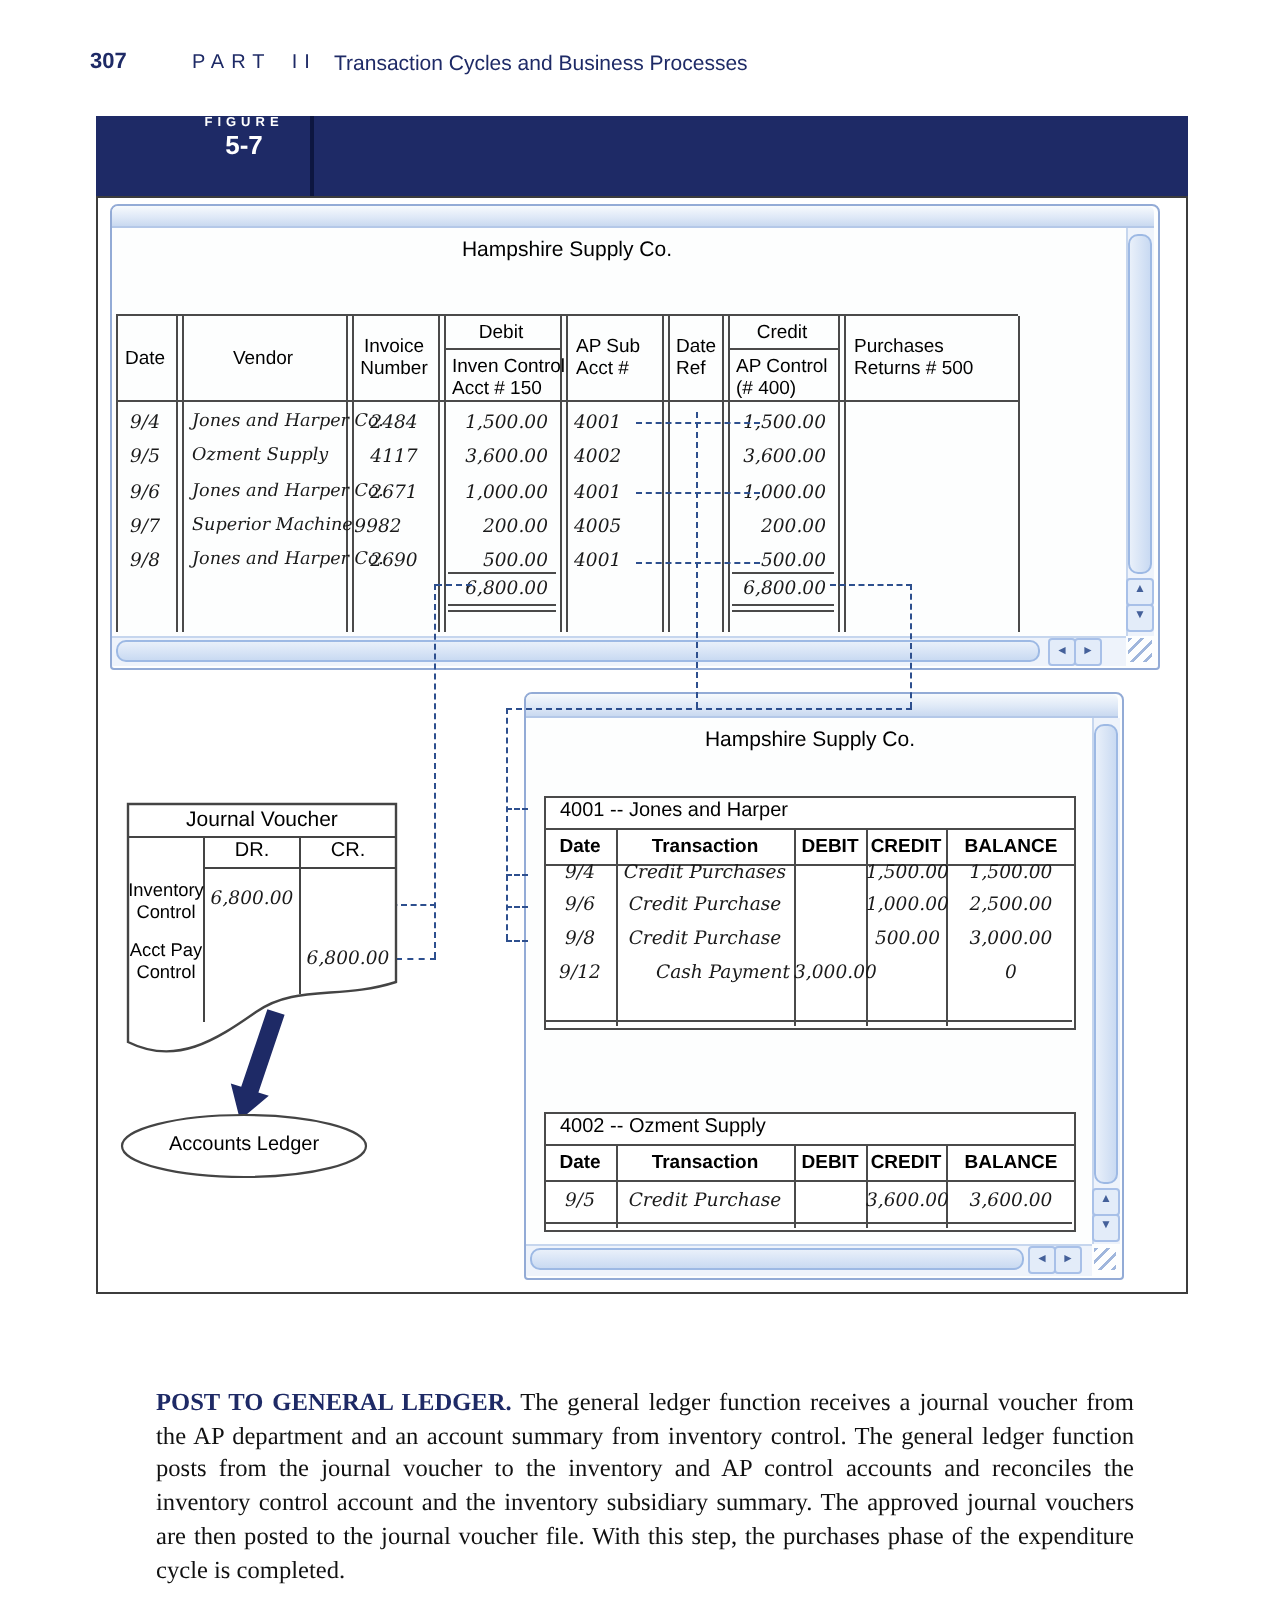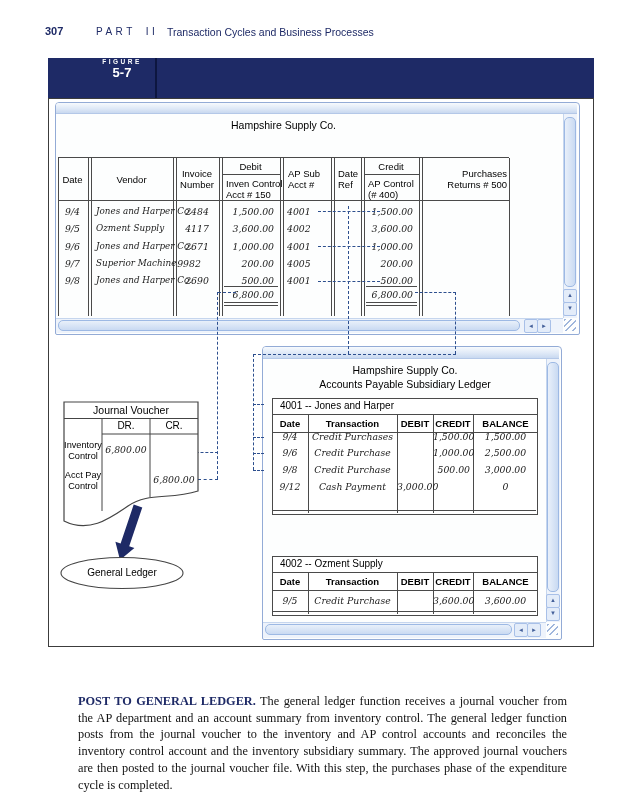--- a/index.html
+++ b/index.html
@@ -79,21 +79,21 @@
   <div class="th ctr" style="left:222px;top:161px;width:57px;">Debit</div>
   <div class="th" style="left:226px;top:178px;width:53px;">Inven Control
 Acct # 150</div>
   <div class="th" style="left:288px;top:168px;width:42px;">AP Sub
 Acct #</div>
   <div class="th" style="left:338px;top:168px;width:22px;">Date
 Ref</div>
   <div class="th ctr" style="left:364px;top:161px;width:54px;">Credit</div>
   <div class="th" style="left:368px;top:178px;width:50px;">AP Control
 (# 400)</div>
-  <div class="th" style="left:427px;top:168px;width:80px;text-align:right;">Purchases
+  <div class="th" style="left:427px;top:168px;width:80px;">Purchases
 Returns # 500</div>
 
   <div class="hw ctr" style="left:58px;top:206px;width:29px;">9/4</div>
   <div class="hw" style="left:96px;top:206px;width:74px;font-size:8.8px;">Jones and Harper Co.</div>
   <div class="hw ctr" style="left:176px;top:206px;width:42px;">2484</div>
   <div class="hw rt" style="left:222px;top:206px;width:52px;">1,500.00</div>
   <div class="hw" style="left:287px;top:206px;width:30px;">4001</div>
   <div class="hw rt" style="left:364px;top:206px;width:49px;">1,500.00</div>
 
   <div class="hw ctr" style="left:58px;top:223px;width:29px;">9/5</div>
@@ -139,21 +139,20 @@
   <div class="sthumb" style="left:547px;top:362px;width:10px;height:228px;"></div>
   <div class="sbtn" style="left:546px;top:594px;width:12px;height:12px;"><span>▲</span></div>
   <div class="sbtn" style="left:546px;top:607px;width:12px;height:12px;"><span>▼</span></div>
   <div class="strack" style="left:263px;top:622px;width:283px;height:15px;border-top:1px solid #c6d6ee;"></div>
   <div class="sthumbh" style="left:265px;top:624px;width:245px;height:9px;"></div>
   <div class="sbtn" style="left:514px;top:623px;width:12px;height:12px;line-height:12px;"><span>◄</span></div>
   <div class="sbtn" style="left:527px;top:623px;width:12px;height:12px;line-height:12px;"><span>►</span></div>
   <div class="grip" style="left:547px;top:624px;width:11px;height:11px;"></div>
 
   <div class="t ctr" style="left:272px;top:364px;width:266px;font-size:10.5px;">Hampshire Supply Co.</div>
-  <div class="t ctr" style="left:272px;top:378px;width:266px;font-size:10.5px;">Accounts Payable Subsidiary Ledger</div>
 
   <div style="position:absolute;left:272px;top:398px;width:264px;height:115px;border:1px solid #4a4a4a;background:#fff;"></div>
   <div class="ln" style="left:272px;top:414px;width:266px;height:1px;"></div>
   <div class="ln" style="left:272px;top:432px;width:266px;height:1px;"></div>
   <div class="ln" style="left:308px;top:414px;width:1px;height:99px;"></div>
   <div class="ln" style="left:397px;top:414px;width:1px;height:99px;"></div>
   <div class="ln" style="left:433px;top:414px;width:1px;height:99px;"></div>
   <div class="ln" style="left:473px;top:414px;width:1px;height:99px;"></div>
   <div class="ln" style="left:273px;top:510px;width:263px;height:1px;"></div>
   <div class="t" style="left:280px;top:400px;font-size:10px;">4001 -- Jones and Harper</div>
@@ -175,21 +174,21 @@
   <div class="hw rt" style="left:433px;top:447px;width:37px;">1,000.00</div>
   <div class="hw ctr" style="left:473px;top:447px;width:65px;">2,500.00</div>
 
   <div class="hw ctr" style="left:272px;top:464px;width:36px;">9/8</div>
   <div class="hw ctr" style="left:310px;top:464px;width:85px;">Credit Purchase</div>
   <div class="hw rt" style="left:397px;top:464px;width:33px;"></div>
   <div class="hw rt" style="left:433px;top:464px;width:37px;">500.00</div>
   <div class="hw ctr" style="left:473px;top:464px;width:65px;">3,000.00</div>
 
   <div class="hw ctr" style="left:272px;top:481px;width:36px;">9/12</div>
-  <div class="hw ctr" style="left:310px;top:481px;width:85px;">Cash Payment</div>
+  <div class="hw ctr" style="left:310px;top:481px;width:85px;text-align:right;">Cash Payment</div>
   <div class="hw rt" style="left:397px;top:481px;width:33px;">3,000.00</div>
   <div class="hw rt" style="left:433px;top:481px;width:37px;"></div>
   <div class="hw ctr" style="left:473px;top:481px;width:65px;">0</div>
 
   <div style="position:absolute;left:272px;top:556px;width:264px;height:58px;border:1px solid #4a4a4a;background:#fff;"></div>
   <div class="ln" style="left:272px;top:572px;width:266px;height:1px;"></div>
   <div class="ln" style="left:272px;top:590px;width:266px;height:1px;"></div>
   <div class="ln" style="left:308px;top:572px;width:1px;height:42px;"></div>
   <div class="ln" style="left:397px;top:572px;width:1px;height:42px;"></div>
   <div class="ln" style="left:433px;top:572px;width:1px;height:42px;"></div>
@@ -236,19 +235,19 @@
   </svg>
   <div class="t ctr" style="left:64px;top:404px;width:134px;font-size:10.5px;">Journal Voucher</div>
   <div class="t ctr" style="left:102px;top:420px;width:48px;font-size:10px;">DR.</div>
   <div class="t ctr" style="left:150px;top:420px;width:48px;font-size:10px;">CR.</div>
   <div class="vlabel" style="left:64px;top:440px;width:38px;white-space:pre;">Inventory
 Control</div>
   <div class="hw ctr" style="left:102px;top:444px;width:48px;">6,800.00</div>
   <div class="vlabel" style="left:64px;top:470px;width:38px;white-space:pre;">Acct Pay
 Control</div>
   <div class="hw ctr" style="left:150px;top:474px;width:48px;">6,800.00</div>
-  <div class="t ctr" style="left:62px;top:567px;width:120px;font-size:10px;">General Ledger</div>
+  <div class="t ctr" style="left:62px;top:567px;width:120px;font-size:10px;">Accounts Ledger</div>
 
   <div class="cap">
     <b>POST TO GENERAL LEDGER.</b><span> The general ledger function receives a journal voucher from the AP department and an account summary from inventory control. The general ledger function posts from the journal voucher to the inventory and AP control accounts and reconciles the inventory control account and the inventory subsidiary summary. The approved journal vouchers are then posted to the journal voucher file. With this step, the purchases phase of the expenditure cycle is completed.</span>
   </div>
 
 </div>
 
 </body></html>

